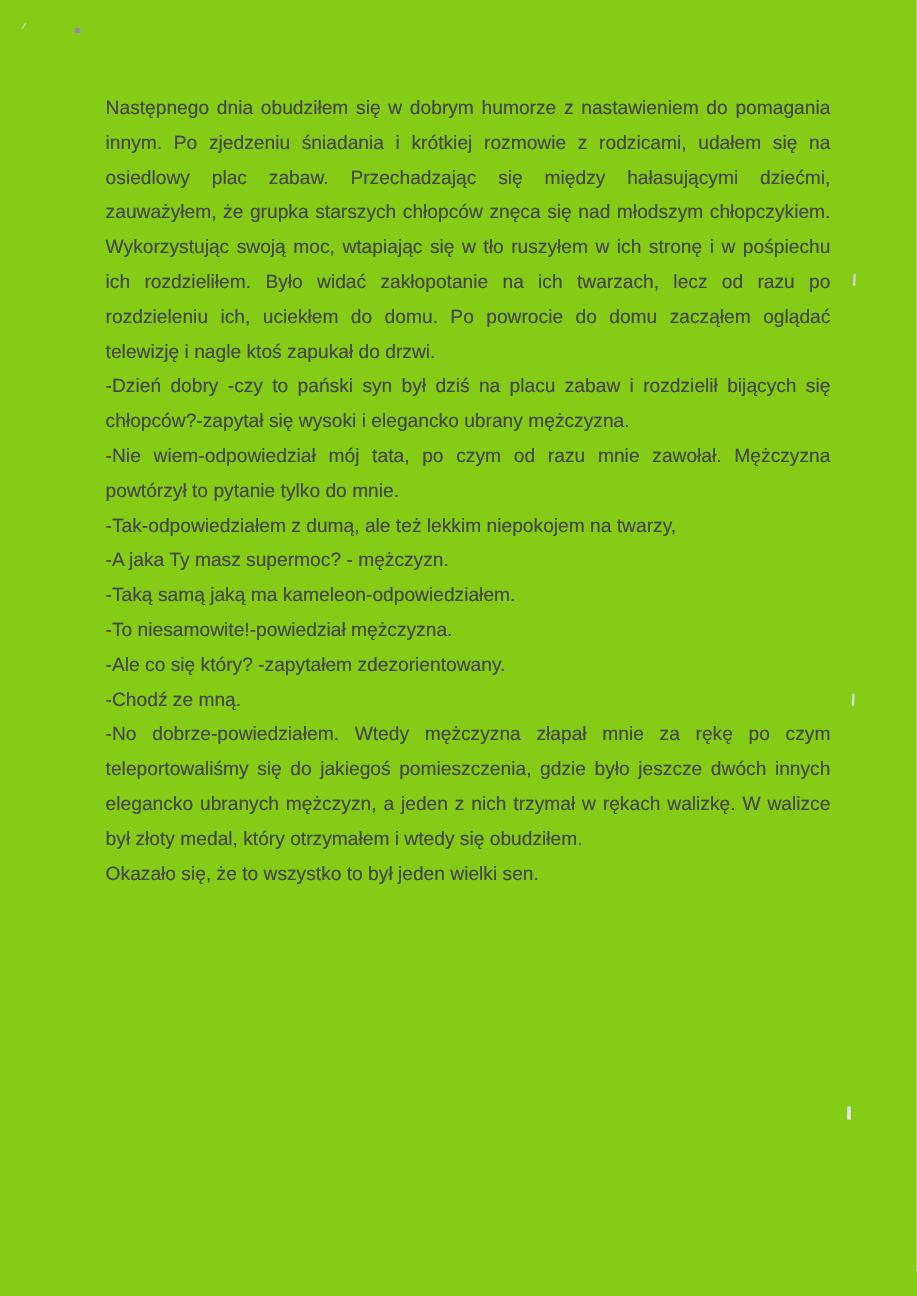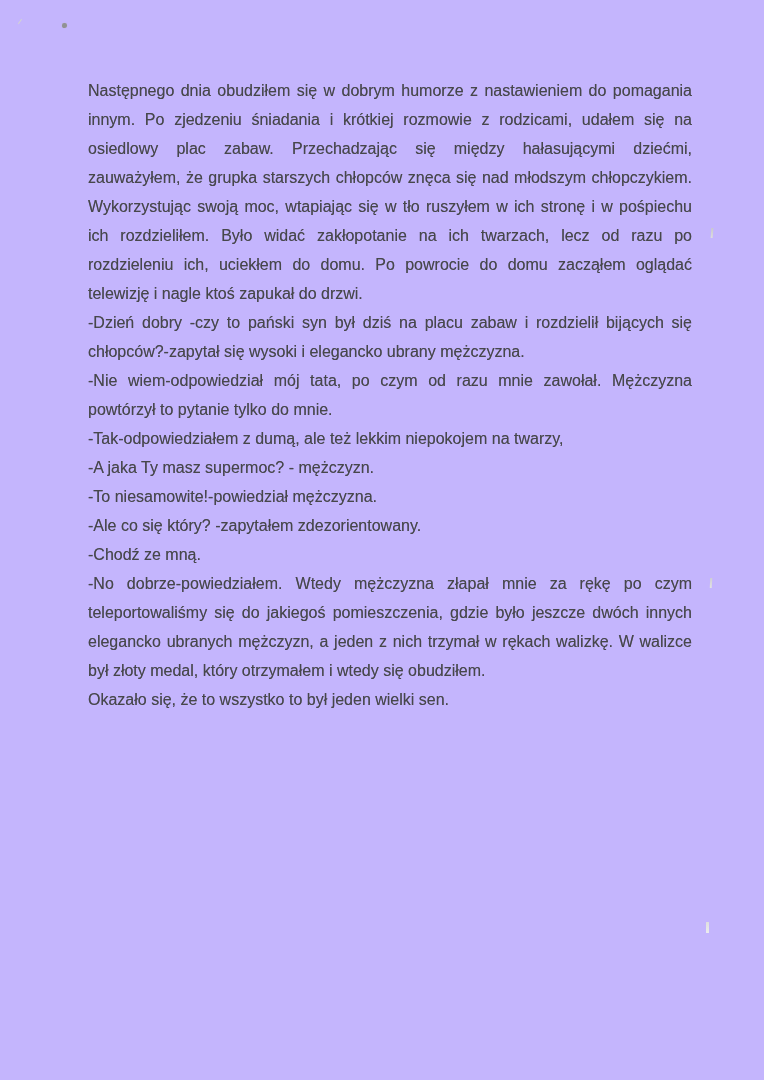--- a/index.html
+++ b/index.html
@@ -4,21 +4,21 @@
 <style>
   html, body {
     margin: 0;
     padding: 0;
     background: #ffffff;
   }
   .page {
     position: relative;
     width: 764px;
     height: 1080px;
-    background: #c4b5fd;
+    background: #84cc16;
     overflow: hidden;
     font-family: "Liberation Sans", sans-serif;
   }
   .text-column {
     position: absolute;
     left: 88px;
     top: 76px;
     width: 604px;
     color: #47474b;
     font-size: 16px;
@@ -76,20 +76,21 @@
   <span class="speck speck-right-1"></span>
   <span class="speck speck-right-2"></span>
   <span class="speck speck-right-3"></span>
 
   <div class="text-column">
     <p>Następnego dnia obudziłem się w dobrym humorze z nastawieniem do pomagania innym. Po zjedzeniu śniadania i krótkiej rozmowie z rodzicami, udałem się na osiedlowy plac zabaw. Przechadzając się między hałasującymi dziećmi, zauważyłem, że grupka starszych chłopców znęca się nad młodszym chłopczykiem. Wykorzystując swoją moc, wtapiając się w tło ruszyłem w ich stronę i w pośpiechu ich rozdzieliłem. Było widać zakłopotanie na ich twarzach, lecz od razu po rozdzieleniu ich, uciekłem do domu. Po powrocie do domu zacząłem oglądać telewizję i nagle ktoś zapukał do drzwi.</p>
     <p>-Dzień dobry -czy to pański syn był dziś na placu zabaw i rozdzielił bijących się chłopców?-zapytał się wysoki i elegancko ubrany mężczyzna.</p>
     <p>-Nie wiem-odpowiedział mój tata, po czym od razu mnie zawołał. Mężczyzna powtórzył to pytanie tylko do mnie.</p>
     <p>-Tak-odpowiedziałem z dumą, ale też lekkim niepokojem na twarzy,</p>
     <p>-A jaka Ty masz supermoc? - mężczyzn.</p>
+    <p>-Taką samą jaką ma kameleon-odpowiedziałem.</p>
     <p>-To niesamowite!-powiedział mężczyzna.</p>
     <p>-Ale co się który? -zapytałem zdezorientowany.</p>
     <p>-Chodź ze mną.</p>
     <p>-No dobrze-powiedziałem. Wtedy mężczyzna złapał mnie za rękę po czym teleportowaliśmy się do jakiegoś pomieszczenia, gdzie było jeszcze dwóch innych elegancko ubranych mężczyzn, a jeden z nich trzymał w rękach walizkę. W walizce był złoty medal, który otrzymałem i wtedy się obudziłem.</p>
     <p>Okazało się, że to wszystko to był jeden wielki sen.</p>
   </div>
 
 </div>
 
 </body></html>

